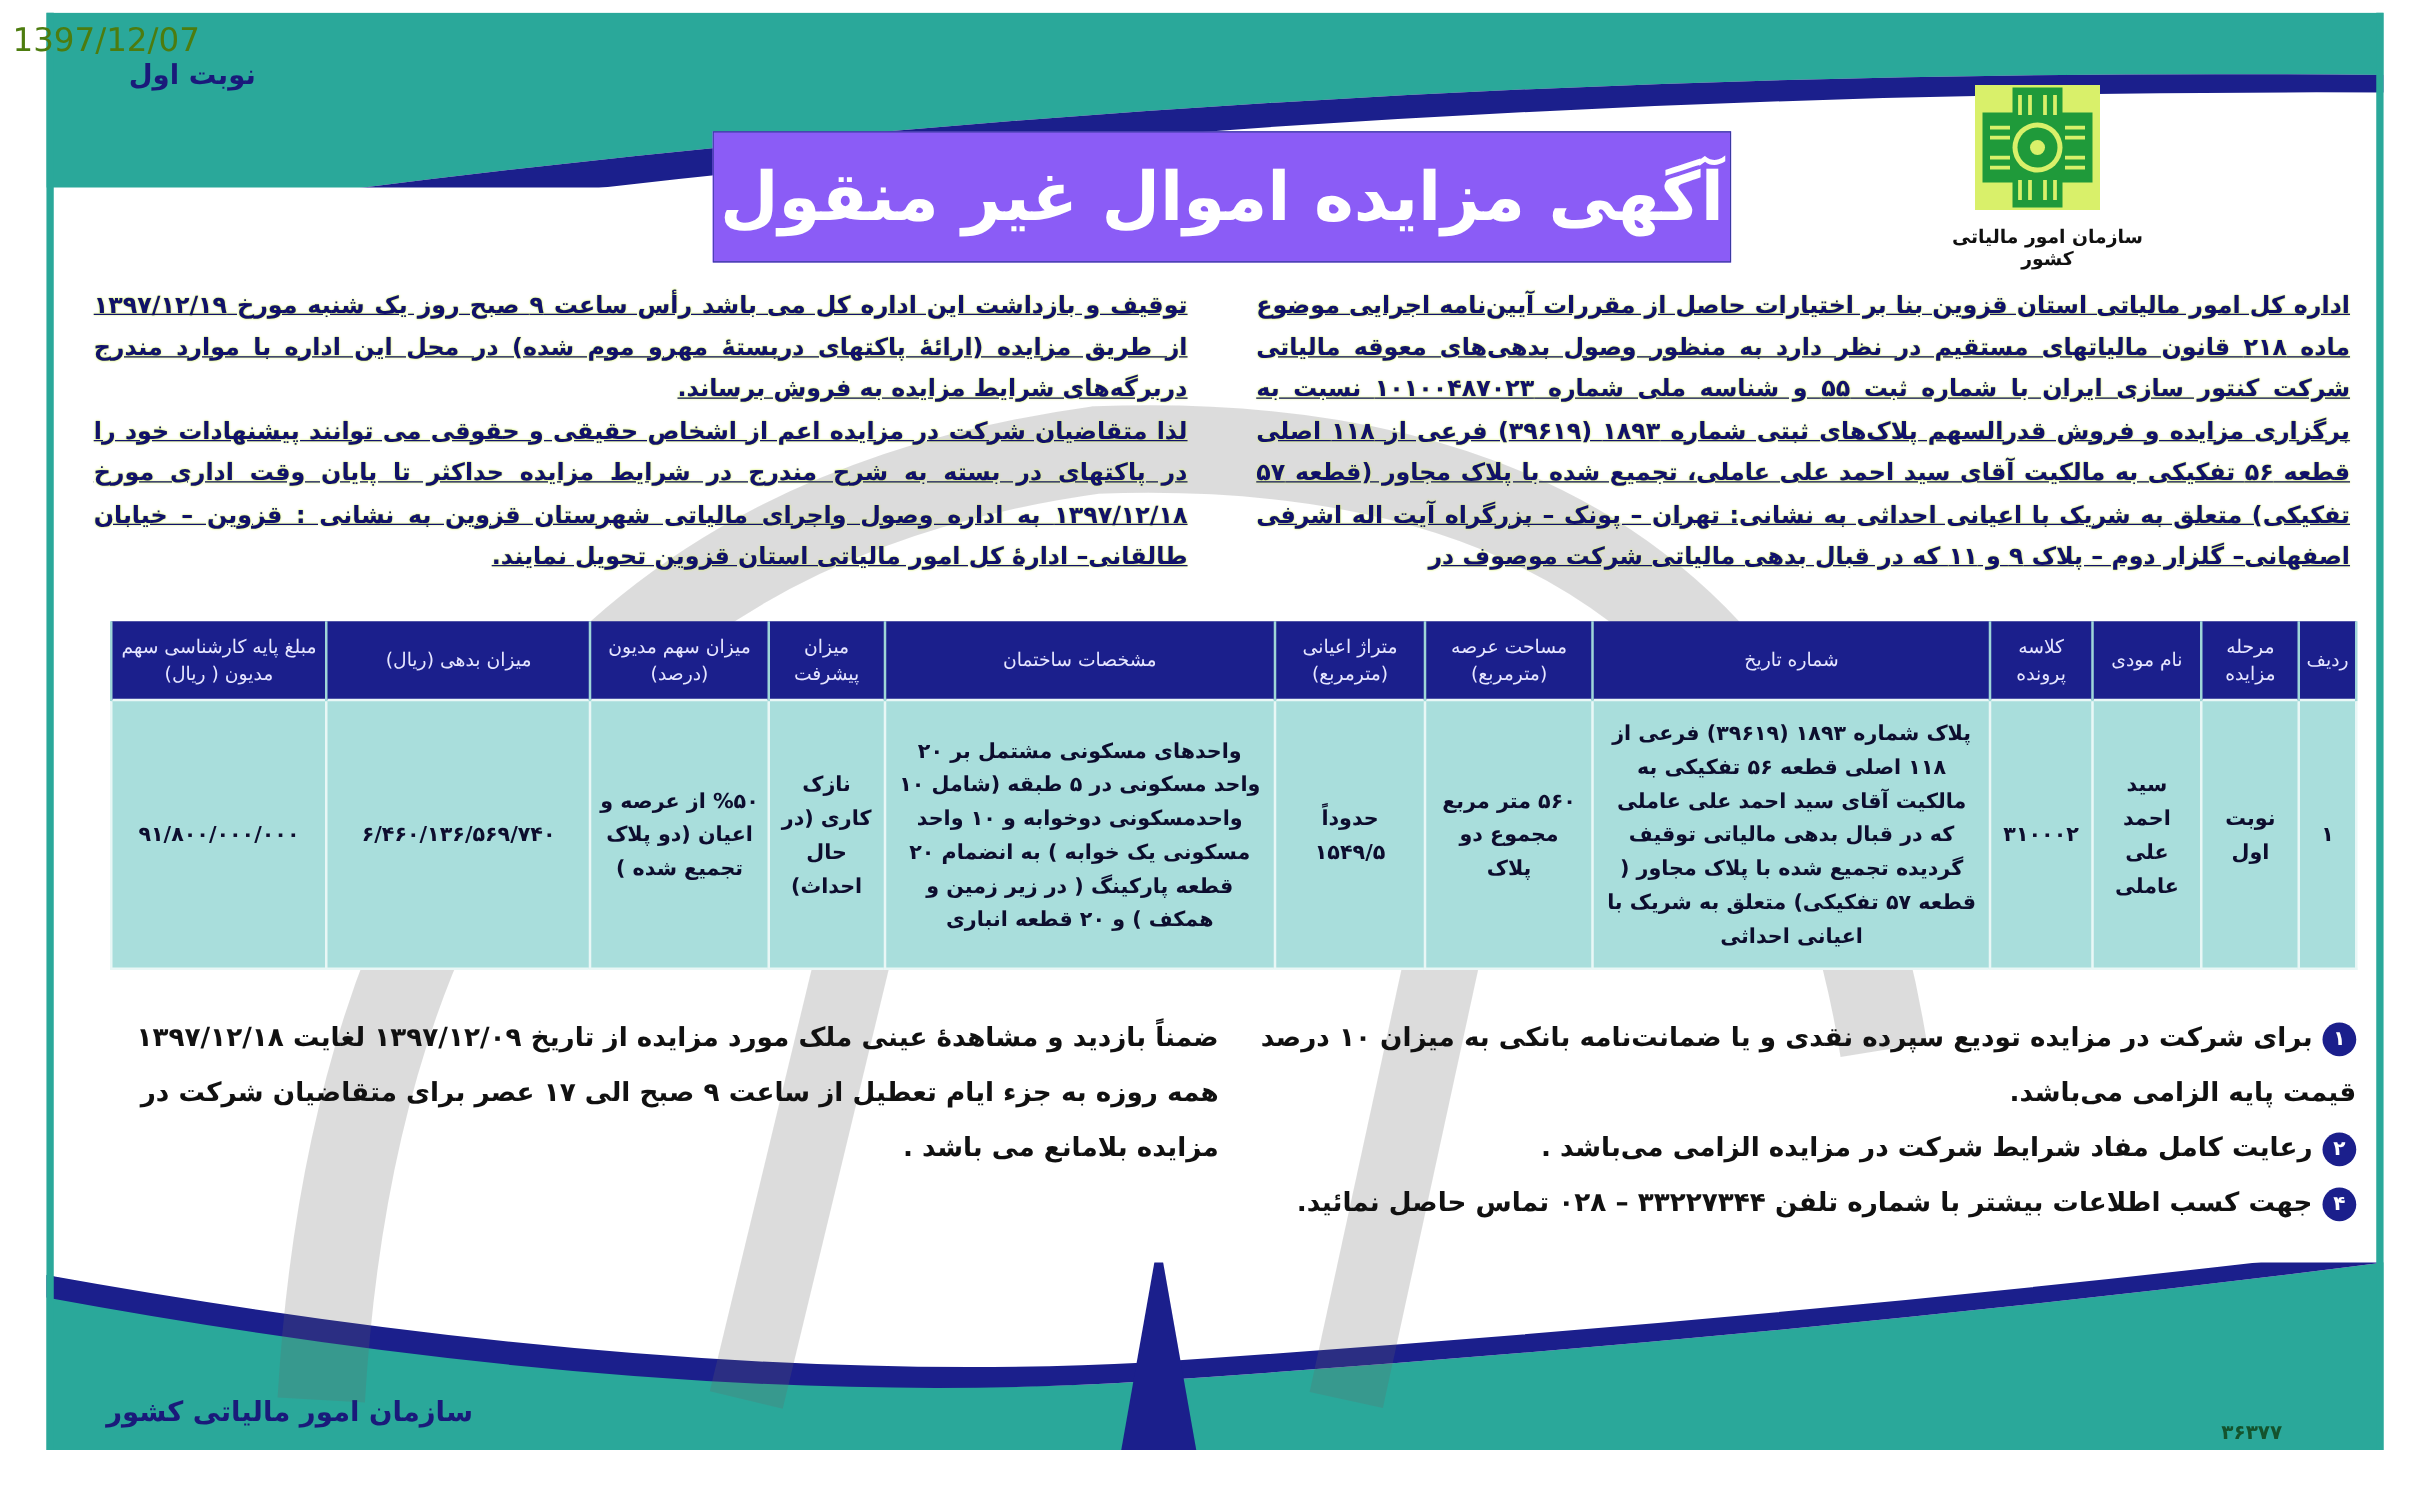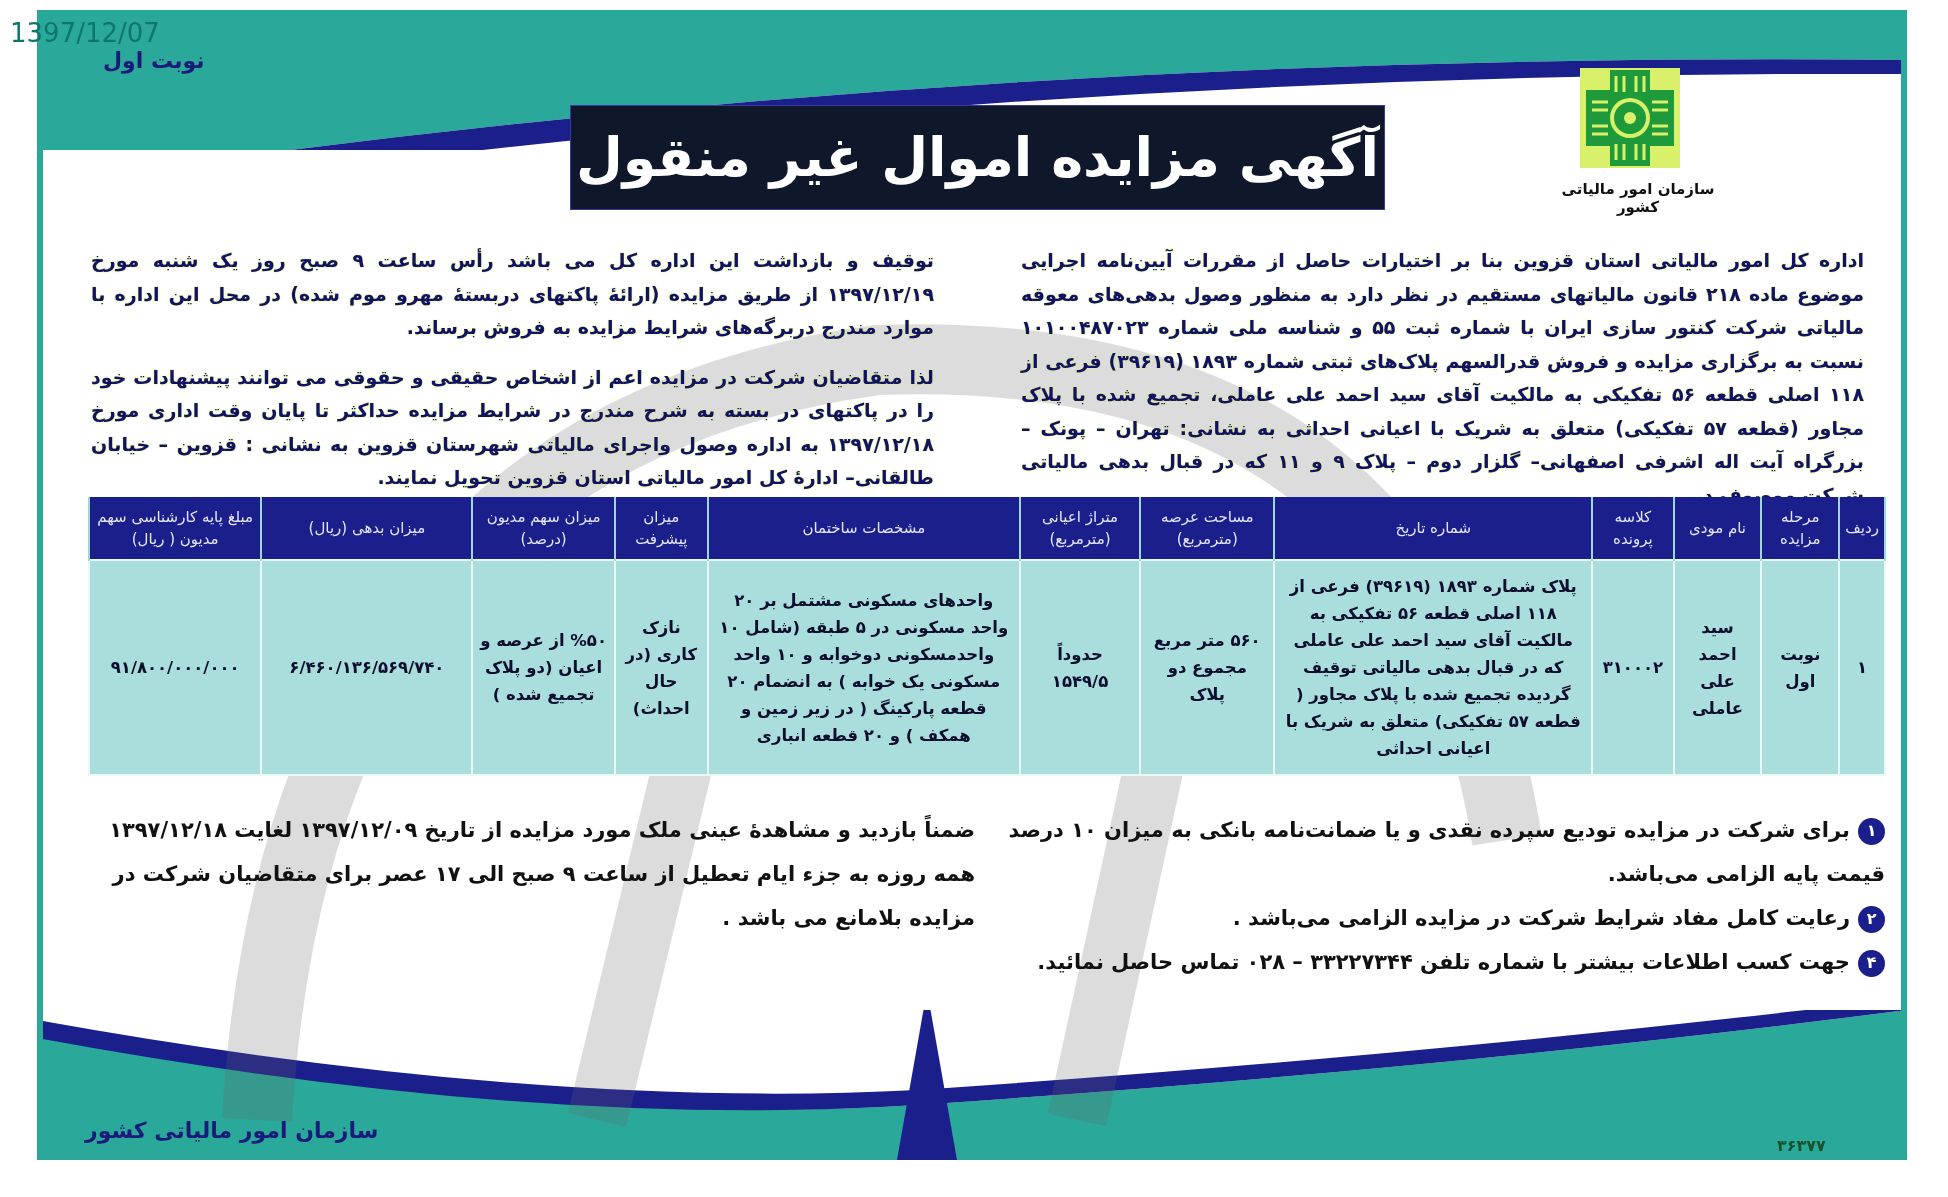--- a/index.html
+++ b/index.html
@@ -4,32 +4,32 @@
 <style>
   html,body{margin:0;padding:0;}
   body{width:1948px;height:1197px;background:#ffffff;position:relative;overflow:hidden;
        font-family:"DejaVu Sans",sans-serif;}
   .frame{position:absolute;left:37px;top:10px;width:1870px;height:1150px;background:#fff;overflow:hidden;}
   .top-band{position:absolute;left:0;top:0;width:100%;height:140px;}
   .bottom-band{position:absolute;left:0;bottom:0;width:100%;height:150px;}
   .left-edge{position:absolute;left:0;top:0;width:6px;height:100%;background:#2aa89a;}
   .right-edge{position:absolute;right:0;top:0;width:6px;height:100%;background:#2aa89a;}
   .watermark{position:absolute;left:140px;top:230px;width:1400px;height:900px;opacity:.22;pointer-events:none;}
-  .date-stamp{position:absolute;left:10px;top:18px;color:#0f766e;font-family:"DejaVu Sans",sans-serif;font-size:26px;z-index:5;}
+  .date-stamp{position:absolute;left:10px;top:18px;color:#4d7c0f;font-family:"DejaVu Sans",sans-serif;font-size:26px;z-index:5;}
   .round-label{position:absolute;left:103px;top:48px;color:#1a1a7a;font-weight:bold;font-size:22px;z-index:5;}
   .logo{position:absolute;left:1570px;top:62px;width:120px;height:112px;z-index:3;}
   .logo-caption{position:absolute;left:1548px;top:180px;width:180px;text-align:center;font-weight:bold;font-size:15px;color:#111;z-index:3;}
-  .title-box{position:absolute;left:570px;top:105px;width:815px;height:105px;background:#0f172a;
+  .title-box{position:absolute;left:570px;top:105px;width:815px;height:105px;background:#8b5cf6;
              display:flex;align-items:center;justify-content:center;z-index:3;box-shadow:0 0 0 1px #3a3aa0 inset;}
   .title-box span{color:#fff;font-size:54px;font-weight:bold;font-family:"DejaVu Sans",sans-serif;letter-spacing:1px;}
   .intro{position:absolute;top:228px;font-weight:bold;font-size:19px;line-height:33.5px;color:#11116a;text-align:justify;z-index:3;
          text-shadow:0 0 2px #d8f26a,0 0 1px #d8f26a;}
   .intro.right{left:1005px;width:875px;}
   .intro.left{left:75px;width:875px;}
-  .intro p{margin:16px;}
+  .intro p{margin:0;text-decoration:underline;}
   table.auction{position:absolute;left:88px;top:497px;width:1798px;border-collapse:collapse;z-index:3;}
   table.auction th{background:#1b1f8c;color:#e6e6ff;font-weight:normal;font-size:15px;line-height:22px;
       height:58px;border-right:2px solid #9fd6d8;border-left:2px solid #9fd6d8;padding:2px 4px;text-align:center;}
   table.auction td{background:#a9dedc;color:#0d0d2e;font-weight:bold;font-size:16.5px;line-height:27px;
       border:2px solid #e9f7f6;padding:4px 6px;text-align:center;vertical-align:middle;height:205px;}
   .notes{position:absolute;top:808px;font-weight:bold;font-size:21px;line-height:44px;color:#111;z-index:3;}
   .notes.right{left:995px;width:890px;text-align:right;}
   .notes.left{left:75px;width:900px;}
   .note{margin:0;display:block;}
   .num{display:inline-flex;width:27px;height:27px;border-radius:50%;background:#1b1f8c;color:#fff;

